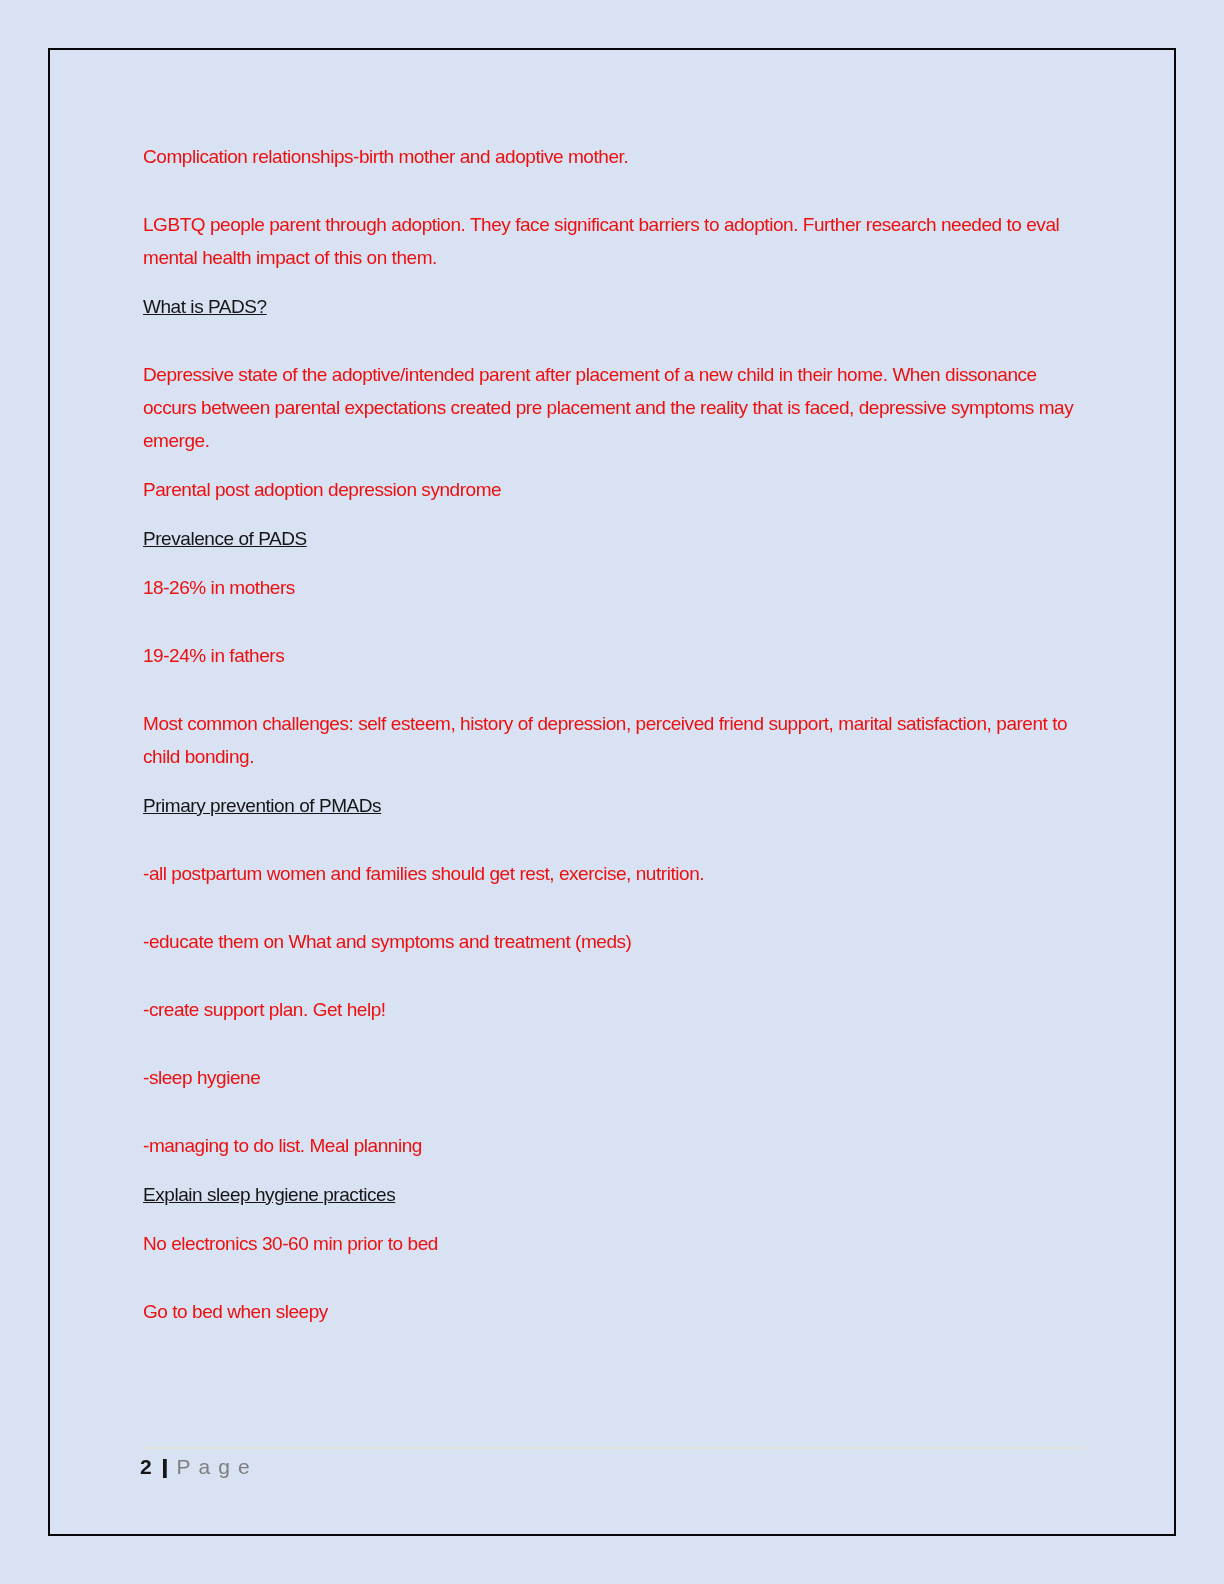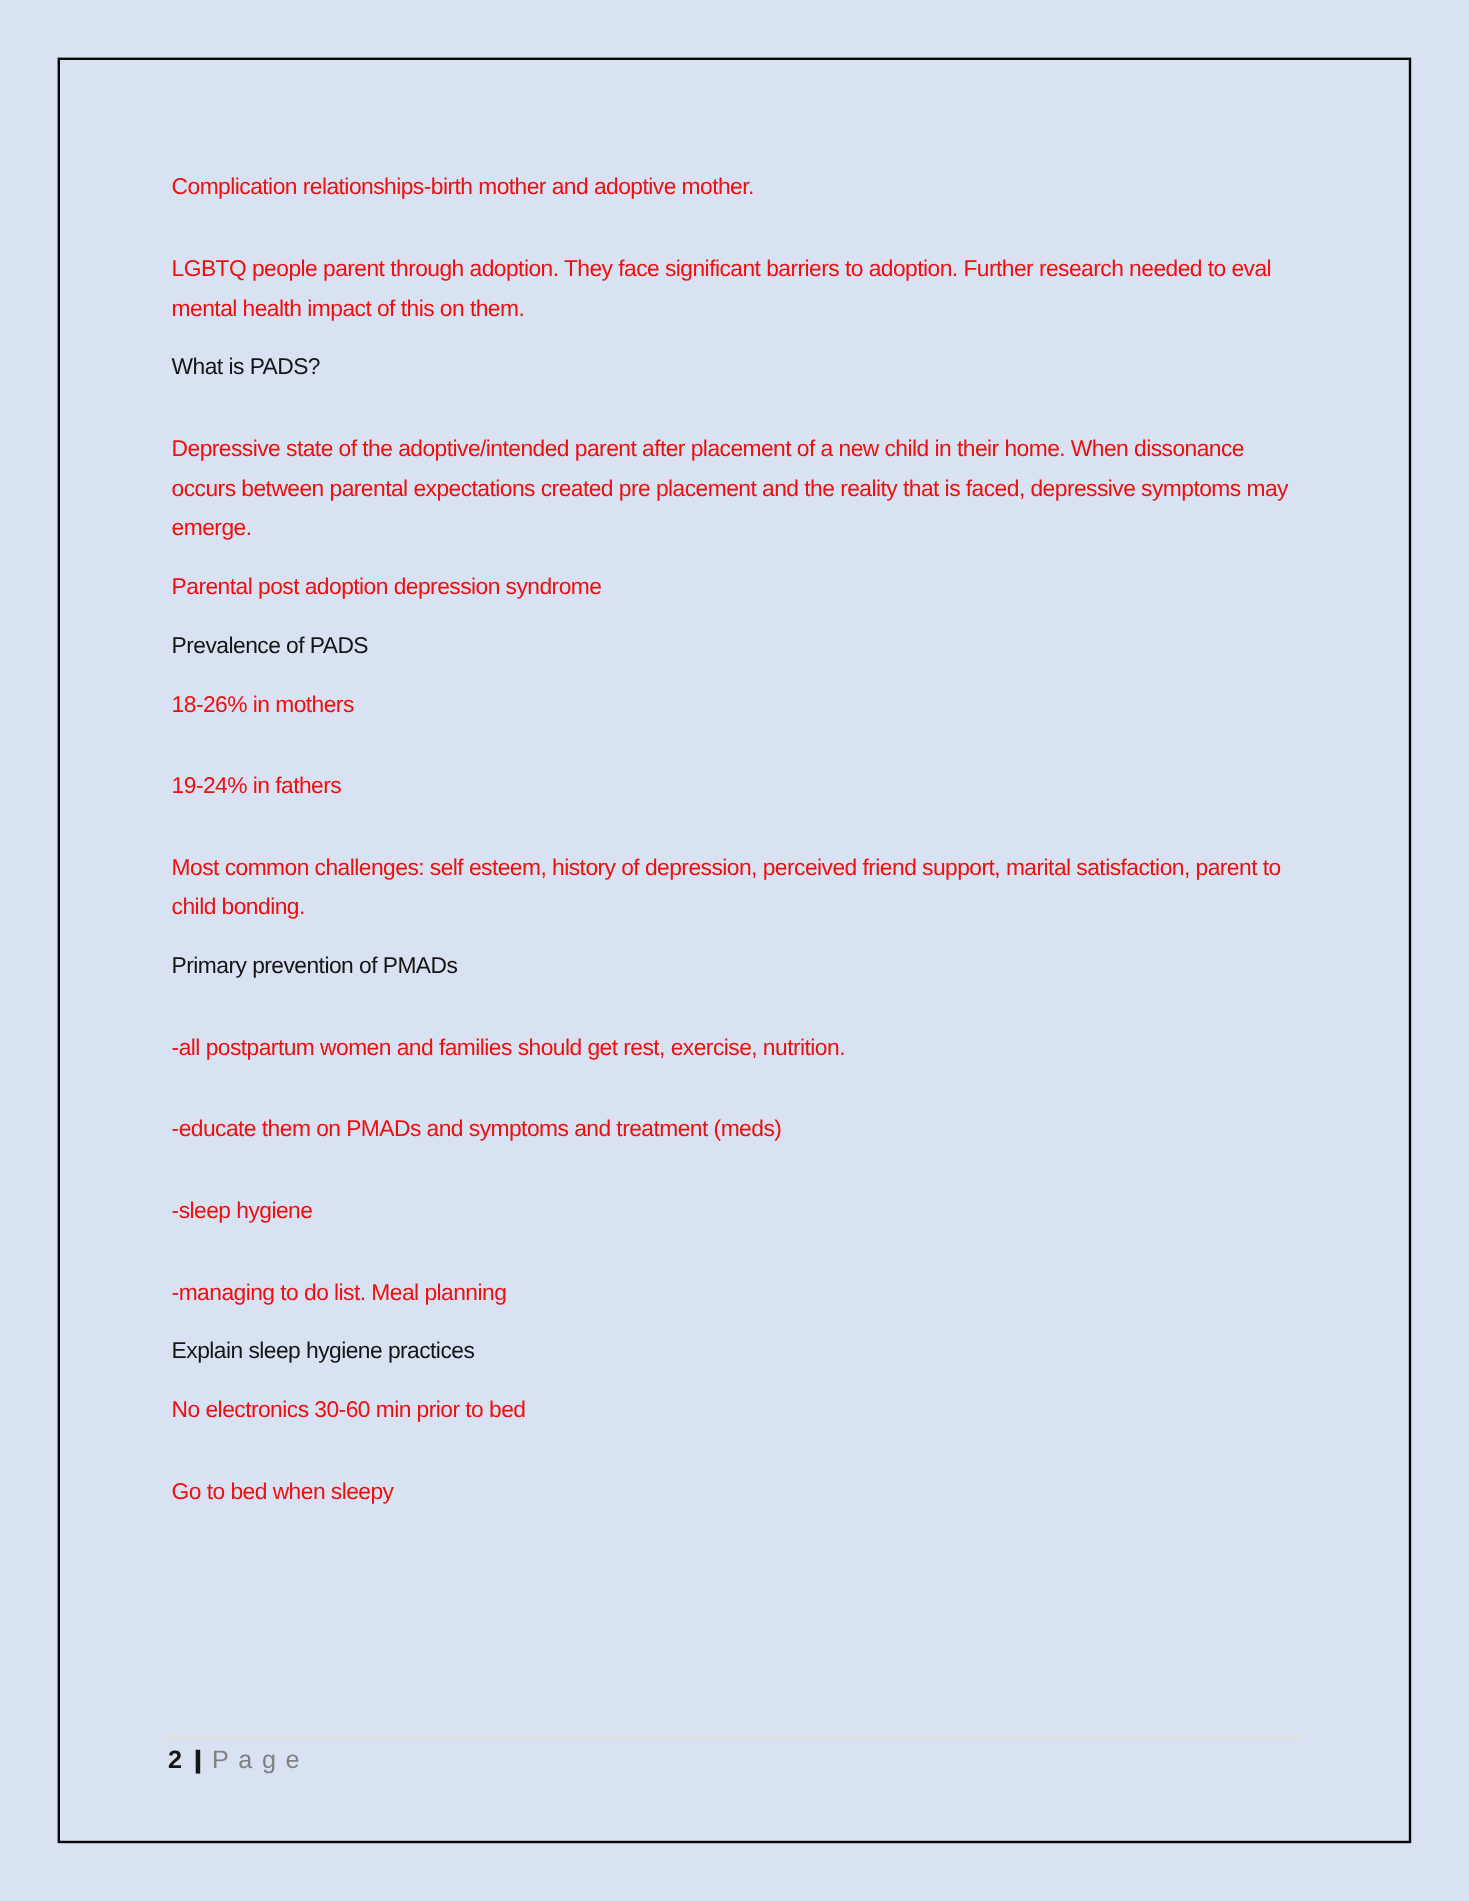--- a/index.html
+++ b/index.html
@@ -29,21 +29,21 @@
     top: 140px;
     width: 945px;
   }
   .content p {
     margin: 0;
     font-size: 19px;
     line-height: 33px;
     letter-spacing: -0.45px;
   }
   .para-red { color: var(--red-text, #ee0f0f); }
-  .para-black { color: var(--black-text, #151515); }
+  .para-black { color: var(--black-text, #151515); text-decoration: underline; }
   .gap-normal { margin-top: 16px !important; }
   .gap-large { margin-top: 35px !important; }
 
   .footer-rule {
     position: absolute;
     left: 140px;
     top: 1447px;
     width: 944px;
     height: 2px;
     background: var(--footer-rule, #e2e0d8);
@@ -83,21 +83,22 @@
     <p class="para-red gap-large">LGBTQ people parent through adoption. They face significant barriers to adoption. Further research needed to eval mental health impact of this on them.</p>
     <p class="para-black gap-normal">What is PADS?</p>
     <p class="para-red gap-large">Depressive state of the adoptive/intended parent after placement of a new child in their home. When dissonance occurs between parental expectations created pre placement and the reality that is faced, depressive symptoms may emerge.</p>
     <p class="para-red gap-normal">Parental post adoption depression syndrome</p>
     <p class="para-black gap-normal">Prevalence of PADS</p>
     <p class="para-red gap-normal">18-26% in mothers</p>
     <p class="para-red gap-large">19-24% in fathers</p>
     <p class="para-red gap-large">Most common challenges: self esteem, history of depression, perceived friend support, marital satisfaction, parent to child bonding.</p>
     <p class="para-black gap-normal">Primary prevention of PMADs</p>
     <p class="para-red gap-large">-all postpartum women and families should get rest, exercise, nutrition.</p>
-    <p class="para-red gap-large">-educate them on PMADs and symptoms and treatment (meds)</p>
+    <p class="para-red gap-large">-educate them on What and symptoms and treatment (meds)</p>
+    <p class="para-red gap-large">-create support plan. Get help!</p>
     <p class="para-red gap-large">-sleep hygiene</p>
     <p class="para-red gap-large">-managing to do list. Meal planning</p>
     <p class="para-black gap-normal">Explain sleep hygiene practices</p>
     <p class="para-red gap-normal">No electronics 30-60 min prior to bed</p>
     <p class="para-red gap-large">Go to bed when sleepy</p>
   </div>
 
 <div class="footer-rule"></div>
 
 <div class="footer">

